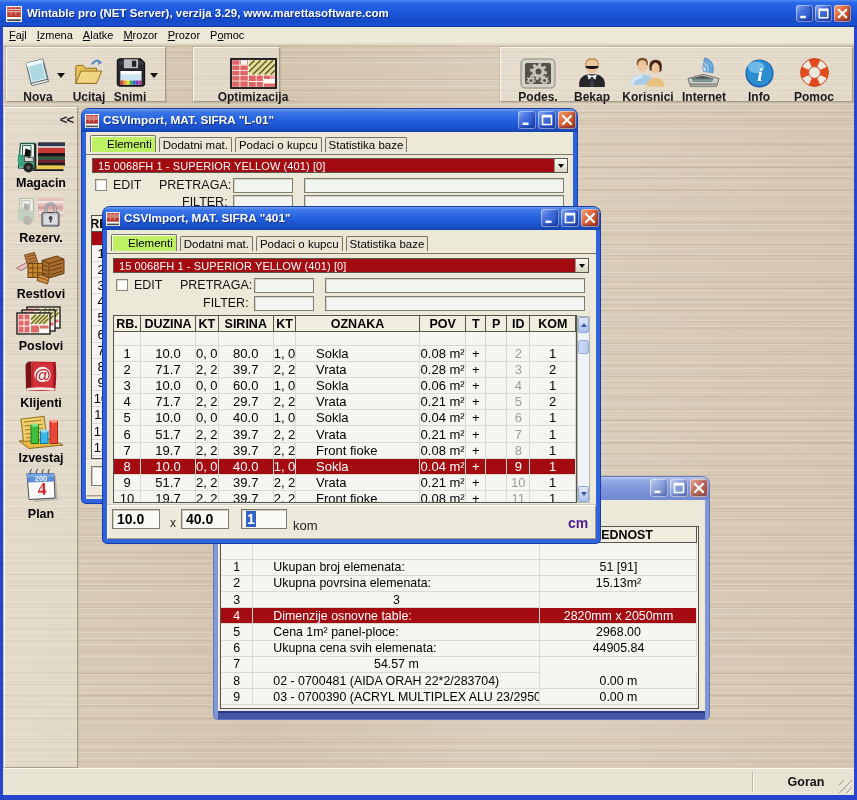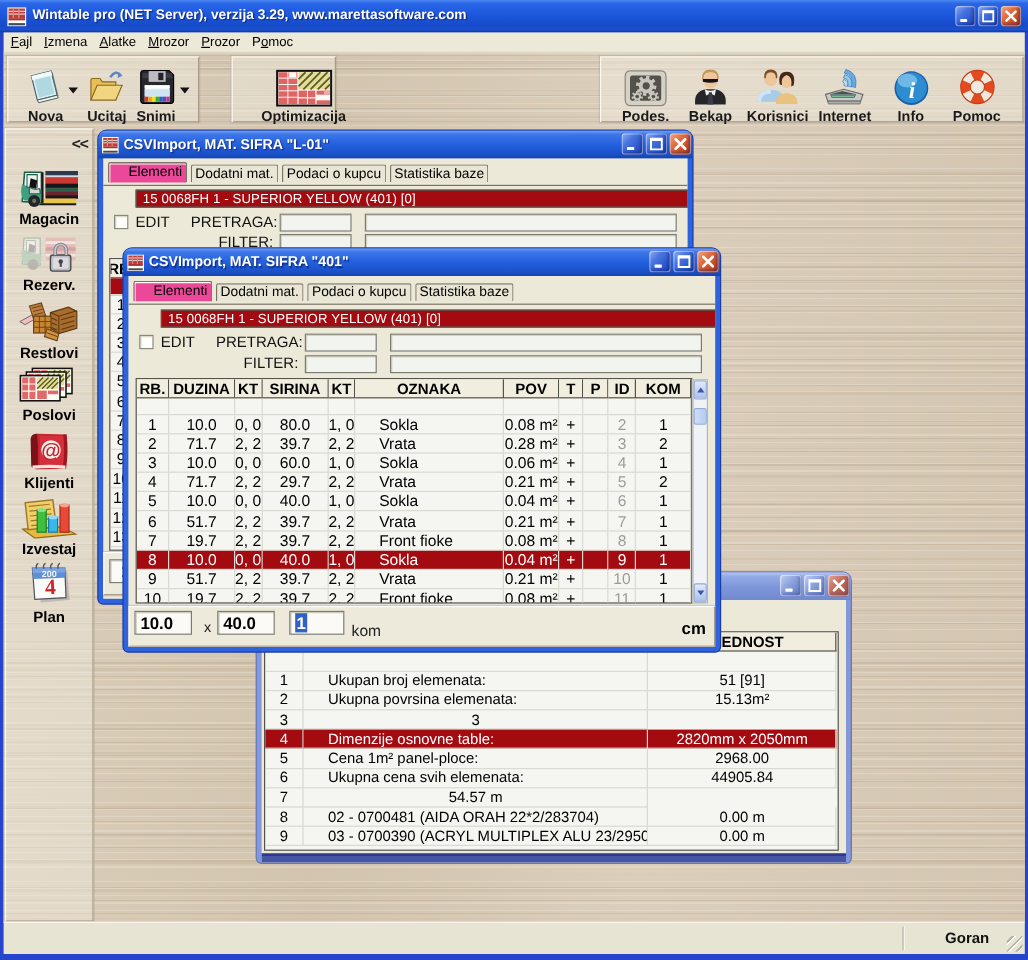--- a/index.html
+++ b/index.html
@@ -68,24 +68,24 @@
   .win.inactive { background:#8498D8; padding:0 4px 0 4px; box-shadow:0 0 0 1px #6478BC; }
   .win.inactive .tbar { background:linear-gradient(180deg,#B8C8F0 0%,#93AAE4 15%,#7D96DA 55%,#7089D0 100%); margin:0 -4px; height:23px; }
   .win.inactive .wbtn { background:linear-gradient(135deg,#C4D2F2 0%,#8FA5DE 40%,#7389CC 75%,#6177BA 100%); box-shadow:inset 0 0 0 1px rgba(255,255,255,.5), inset -2px -2px 3px rgba(40,55,130,.35); }
   .win.inactive .wbtn.close { background:linear-gradient(135deg,#E0AC9C 0%,#C47262 40%,#B05A48 75%,#9C4A3A 100%); }
   .bottom-strip { position:absolute; left:-4px; right:-4px; bottom:0; height:8px; background:linear-gradient(180deg,#2B3A8E 0 2px,#4655A6 2px 100%); border-radius:0 0 4px 4px; }
 
   
   .tabs { position:absolute; display:flex; font-size:11.5px; color:#000; }
   .tab { border:1px solid #7A7468; border-bottom:none; border-radius:2px 2px 0 0; padding:1px 3px 0 3px; margin-right:3px;
     background:#EAE6D6; height:15px; margin-top:2px; white-space:nowrap; }
-  .tab.on { background:#ec4899; height:17px; margin-top:0; padding-top:2px; box-shadow:inset 0 1px 0 #FCFAF4, inset 1px 0 0 #FCFAF4; position:relative; z-index:2;padding-left:16px; }
+  .tab.on { background:#bef264; height:17px; margin-top:0; padding-top:2px; box-shadow:inset 0 1px 0 #FCFAF4, inset 1px 0 0 #FCFAF4; position:relative; z-index:2;padding-left:16px; }
   .tabline { position:absolute; height:1px; background:#7A7468; }
 
-  .combo { position:absolute; height:15px; background:#A30B10; border:1px solid #595751; display:flex; align-items:center;margin-left:21px; }
+  .combo { position:absolute; height:15px; background:#A30B10; border:1px solid #595751; display:flex; align-items:center; }
   .combo .ctext { color:#fff; font-size:11px; padding-left:5px; white-space:nowrap; letter-spacing:0.1px; }
   .combo .cbtn { position:absolute; right:0px; top:0px; bottom:0px; width:13px; background:linear-gradient(180deg,#FDFCF7,#E8E4D3 60%,#D8D3BE); border-left:1px solid #9A968A; display:flex; align-items:center; justify-content:center; }
   .combo .cbtn:after { content:""; width:0; height:0; border:3.5px solid transparent; border-top:4.5px solid #000; margin-top:4px; }
 
   .chk { position:absolute; width:12px; height:12px; background:#FEFEFC; border:1px solid #8A887C; box-shadow:inset 1px 1px 0 #DCD9CA; }
   .flabel { position:absolute; font-size:12.5px; color:#111; white-space:nowrap; }
   .inp { position:absolute; background:#F2F4F0; border:1px solid #7E7C72; box-shadow:inset 1px 1px 0 #D6D3C4; }
 
   
   .grid { position:absolute; background:#F5F5F1; border:1px solid #55534E; overflow:hidden; }
@@ -1151,21 +1151,21 @@
               <span>10.0</span>
             </span>
           <span class="ftext" style="left:62px; top:10px;">x</span>
           <span class="finp" style="left:73px; top:3px; width:48px; height:20px;">
               <span>40.0</span>
             </span>
           <span class="finp" style="left:133px; top:3px; width:46px; height:20px;">
               <span class="fsel">1</span>
             </span>
           <span class="ftext" style="left:185px; top:12px; font-size:13px;">kom</span>
-          <span class="ftext" style="left:460px; top:9px; font-weight:bold; font-size:14px; color:#000000;">cm</span>
+          <span class="ftext" style="left:460px; top:9px; font-weight:bold; font-size:14px; color:#4c1d95;">cm</span>
         </div>
       </div>
     </div>
 
   </div>
 
   <div class="statusbar">
     <span class="sep" style="left:749px;"></span>
     <span class="status-user">Goran</span>
     <span class="grip"></span>

